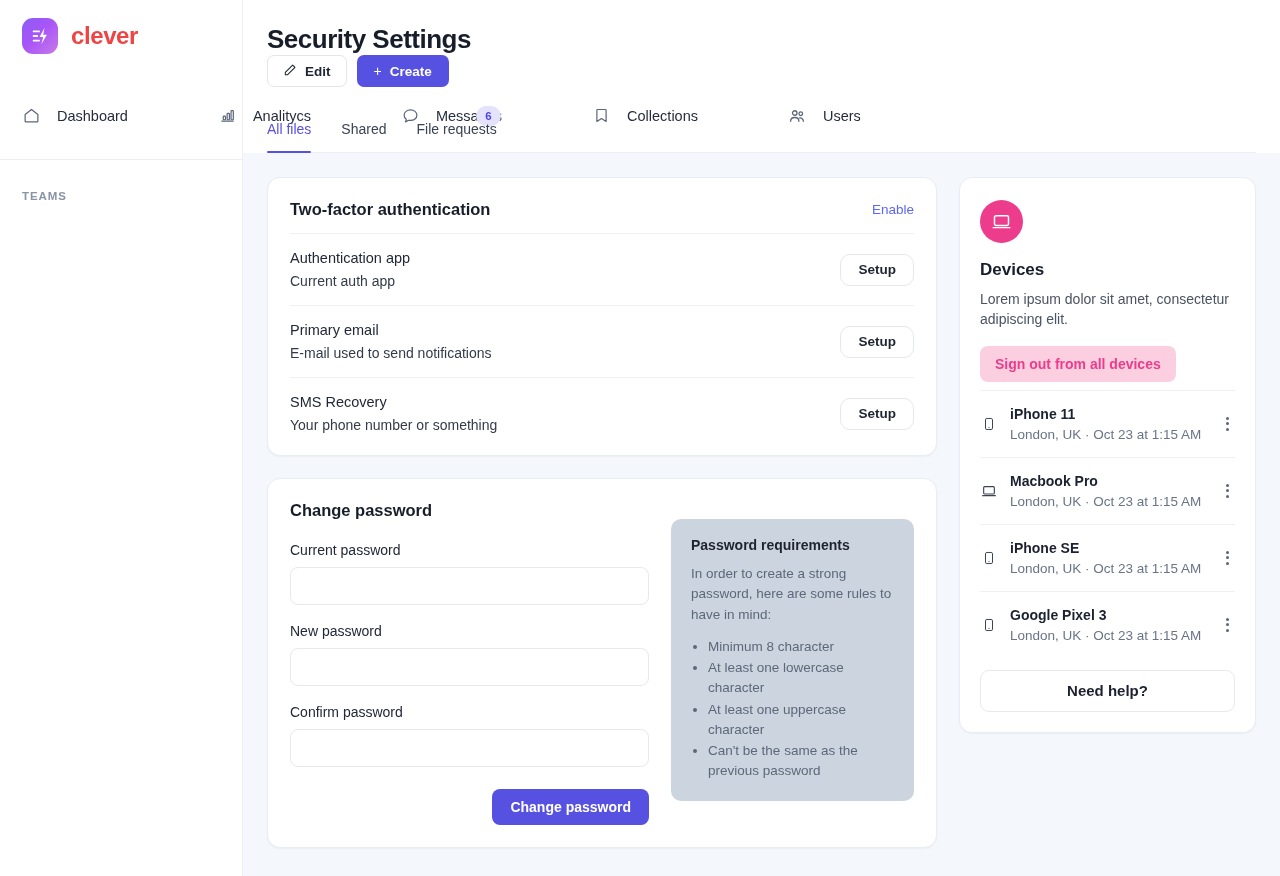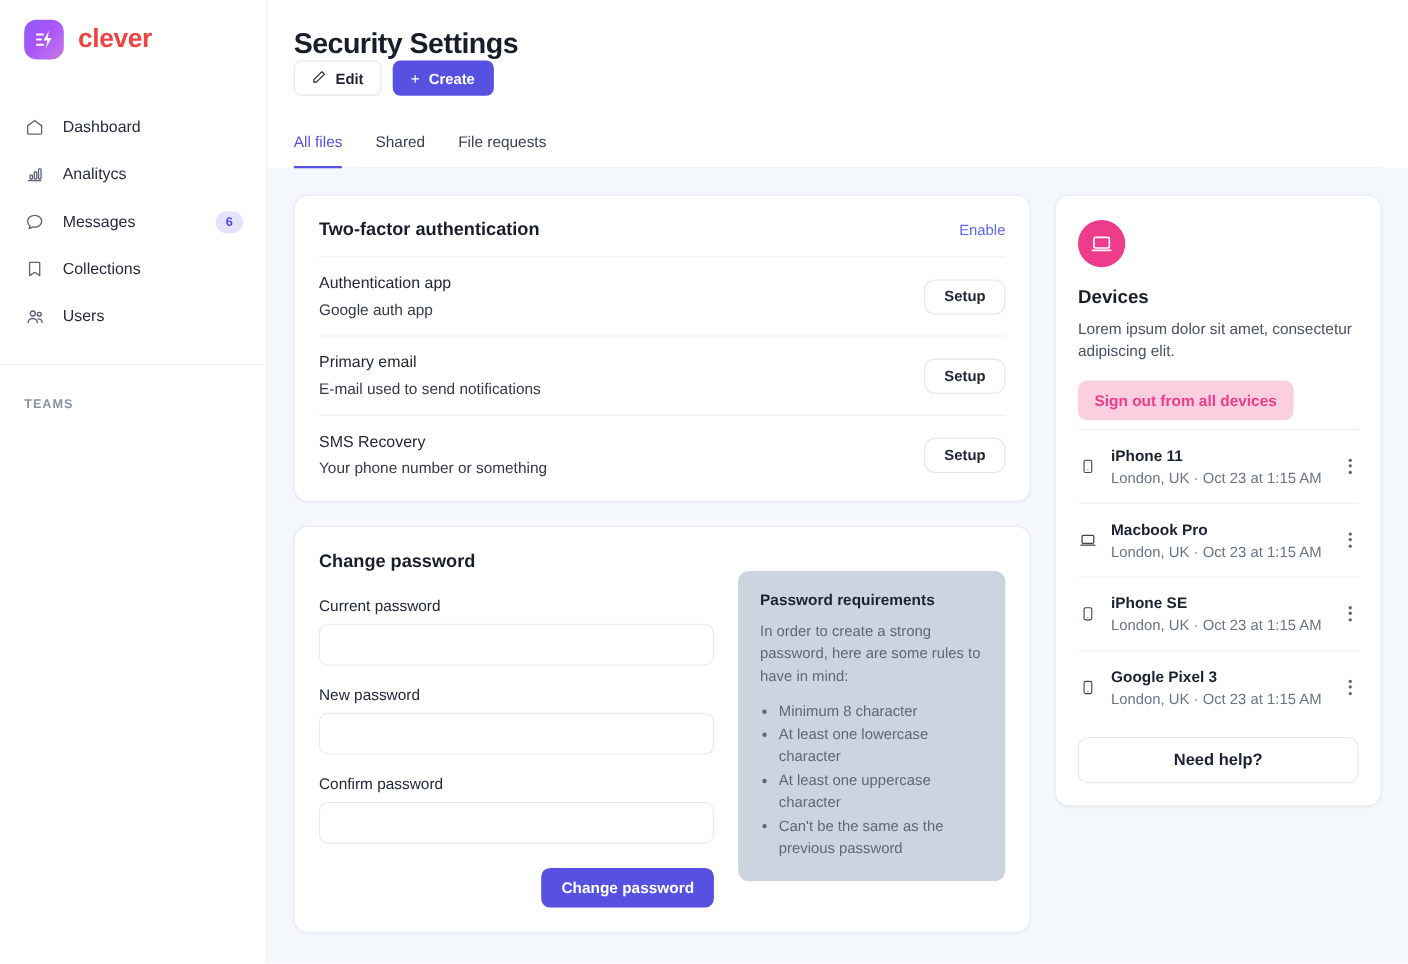--- a/index.html
+++ b/index.html
@@ -22,21 +22,21 @@
   }
   .brand { display: flex; align-items: center; gap: 13px; padding: 0 0 0 22px; height: 44px; }
   .brand-logo {
     width: 36px; height: 36px; border-radius: 11px;
     background: linear-gradient(135deg, #8b5cf6 0%, #a855f7 45%, #c879e8 100%);
     display: flex; align-items: center; justify-content: center;
     position: relative; flex-shrink: 0;
   }
   .brand-name { font-size: 24px; font-weight: 700; color: #ef4444; letter-spacing: -0.4px; }
 
-  .nav { margin-top: 36px; display: flex; flex-direction: column; }
+  .nav { margin-top: 36px; display: flex; flex-direction: row; gap: 48px; }
   .nav-item {
     display: flex; align-items: center; gap: 16px;
     height: 43px; padding: 0 20px 0 22px; cursor: pointer;
     position: relative;
   }
   .nav-icon { width: 19px; height: 19px; display: flex; align-items: center; justify-content: center; color: #5b6478; flex-shrink: 0; }
   .nav-label { font-size: 14.5px; color: #262c3d; font-weight: 400; }
   .nav-badge {
     position: absolute; right: 21px;
     min-width: 25px; height: 20px; border-radius: 10px;
@@ -290,21 +290,21 @@
 
         <div class="card twofa">
           <div class="twofa-head">
             <div class="card-title">Two-factor authentication</div>
             <div class="link-enable">Enable</div>
           </div>
 
           <div class="twofa-row">
             <div>
               <div class="row-title">Authentication app</div>
-              <div class="row-sub">Google auth app</div>
+              <div class="row-sub">Current auth app</div>
             </div>
             <button class="btn-setup">Setup</button>
           </div>
 
           <div class="twofa-row">
             <div>
               <div class="row-title">Primary email</div>
               <div class="row-sub">E-mail used to send notifications</div>
             </div>
             <button class="btn-setup">Setup</button>

